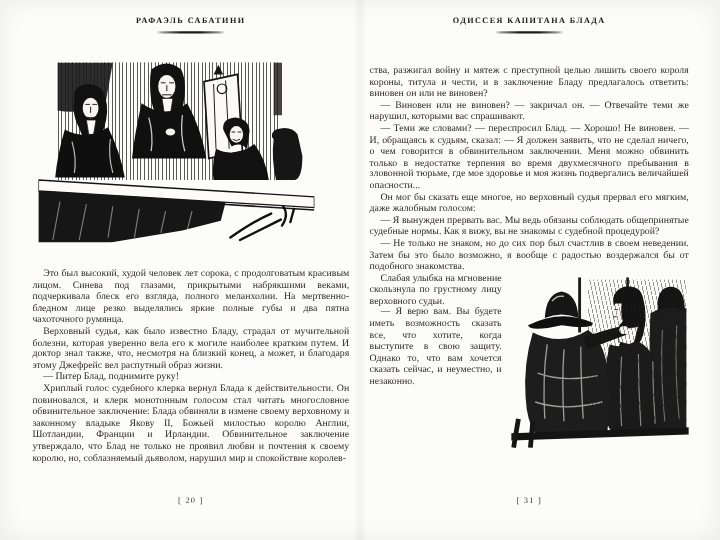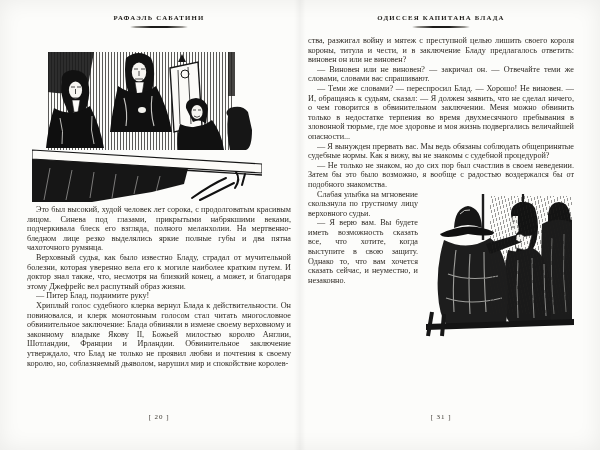--- a/index.html
+++ b/index.html
@@ -20,21 +20,21 @@
   .running-header{
     position:absolute;top:14px;left:0;width:100%;text-align:center;
     font-size:6.8px;font-weight:bold;letter-spacing:1.2px;color:#1d1b18;
     white-space:nowrap;
   }
   .header-rule{
     position:absolute;top:26px;left:50%;transform:translateX(-50%);
     width:58px;height:2px;border-radius:1px;
     background:linear-gradient(90deg,rgba(0,0,0,0) 0%,#979590 10%,#1c1b19 36%,#1c1b19 64%,#979590 90%,rgba(0,0,0,0) 100%);
   }
-  .body-text{font-size:8.2px;line-height:9.6px;text-align:justify;}
+  .body-text{font-size:8.2px;line-height:9.6px;text-align:justify;margin-top:18px;}
   .body-text p{margin:0;text-indent:9px;}
   .body-text p.no-indent{text-indent:0;}
   .text-left{position:absolute;top:205px;left:0;width:264px;}
   .text-right{position:absolute;top:36px;left:0;width:266px;}
   .page-number{
     position:absolute;top:413px;left:0;width:100%;text-align:center;
     font-size:7px;letter-spacing:1px;color:#3a362f;
   }
   
   .illo{position:absolute;}
@@ -114,22 +114,23 @@
 
     <div class="page-number">[ 20 ]</div>
   </div>
 
   <div class="page page-right">
     <div class="running-header">ОДИССЕЯ КАПИТАНА БЛАДА</div>
     <div class="header-rule"></div>
 
     <div class="body-text text-right">
       <p class="no-indent">ства, разжигал войну и мятеж с преступной целью лишить своего короля короны, титула и чести, и в заключение Бладу предлагалось ответить: виновен он или не виновен?</p>
-      <p>— Виновен или не виновен? — закричал он. — Отвечайте теми же словами, словами вас спрашивают.</p>
+      <p>— Виновен или не виновен? — закричал он. — Отвечайте теми же нарушил, которыми вас спрашивают.</p>
       <p>— Теми же словами? — переспросил Блад. — Хорошо! Не виновен. — И, обращаясь к судьям, сказал: — Я должен заявить, что не сделал ничего, о чем говорится в обвинительном заключении. Меня можно обвинить только в недостатке терпения во время двухмесячного пребывания в зловонной тюрьме, где мое здоровье и моя жизнь подвергались величайшей опасности...</p>
+      <p>Он мог бы сказать еще многое, но верховный судья прервал его мягким, даже жалобным голосом:</p>
       <p>— Я вынужден прервать вас. Мы ведь обязаны соблюдать общепринятые судебные нормы. Как я вижу, вы не знакомы с судебной процедурой?</p>
       <p>— Не только не знаком, но до сих пор был счастлив в своем неведении. Затем бы это было возможно, я вообще с радостью воздержался бы от подобного знакомства.</p>
 
       <div class="illo-guards">
         <div class="hatch-right"></div>
         <svg viewBox="0 0 148 144">
 
           <line x1="57" y1="0" x2="57" y2="46" stroke="#1d1d1d" stroke-width="2.4"></line>
           <line x1="97" y1="0" x2="97" y2="36" stroke="#1d1d1d" stroke-width="2.2"></line>
 

